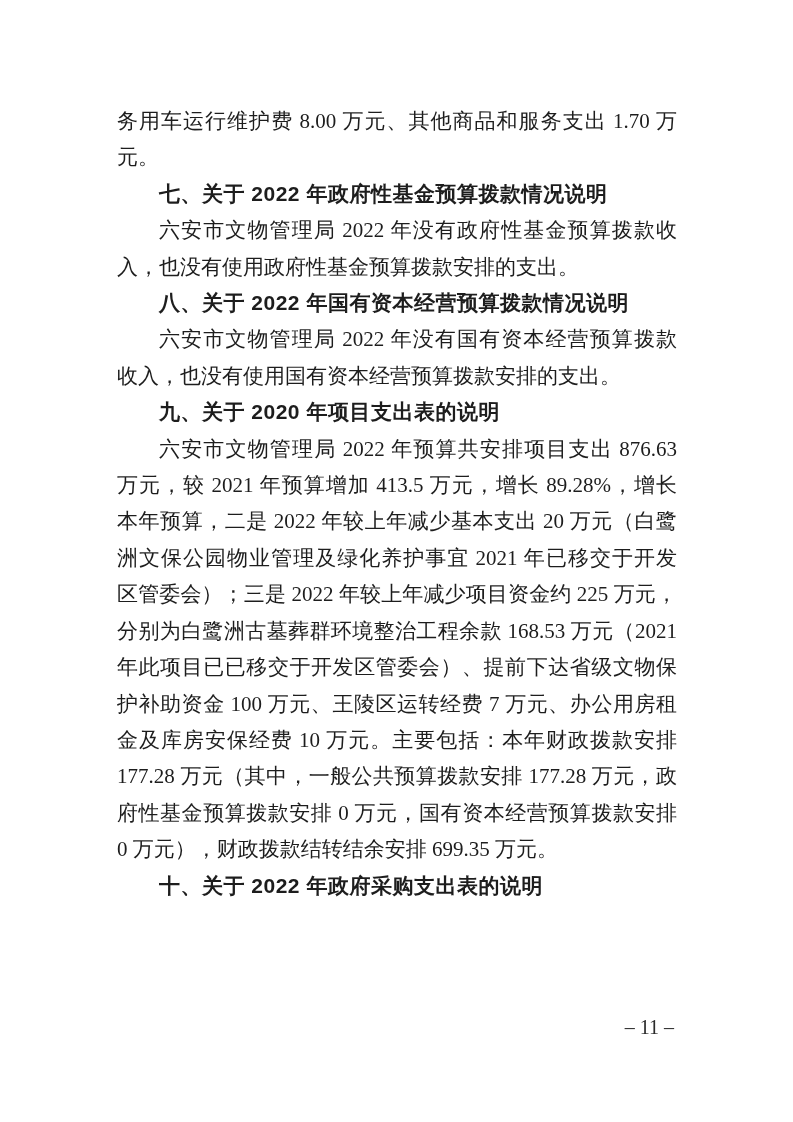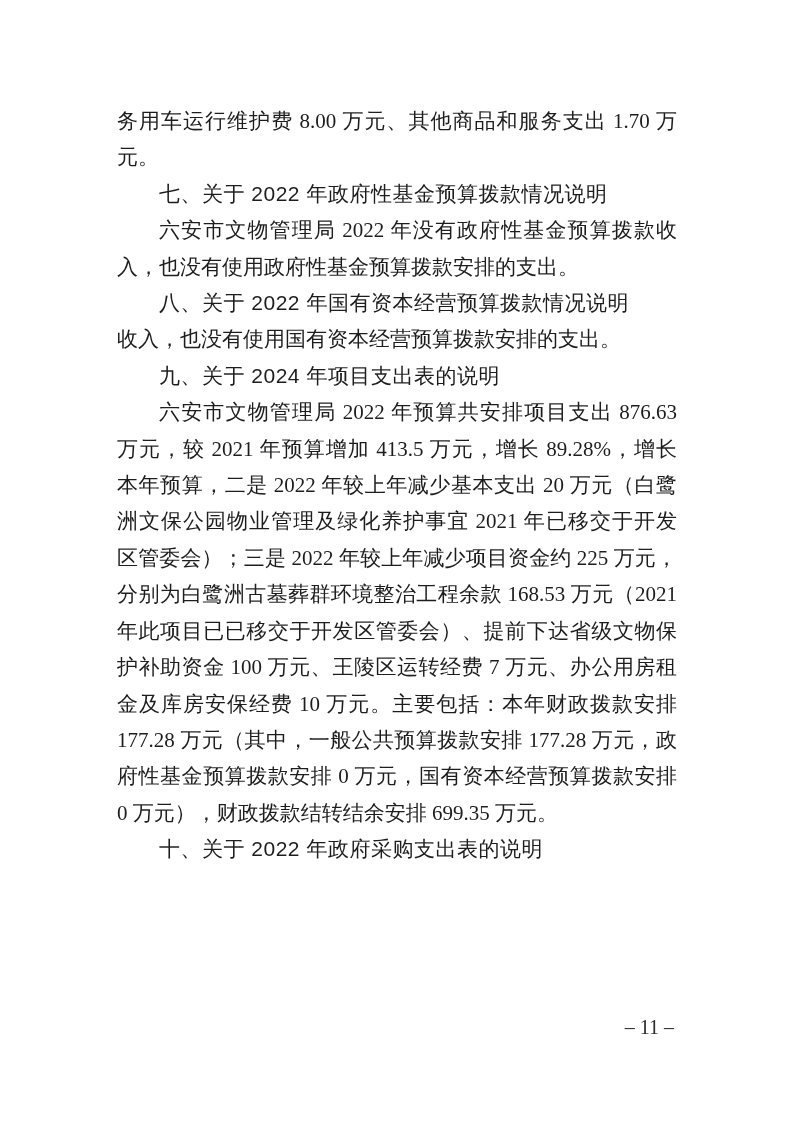--- a/index.html
+++ b/index.html
@@ -34,21 +34,21 @@
   }
   .line.last {
     text-align: left;
     text-align-last: left;
   }
   .para.indent .line.first {
     padding-left: 42px;
   }
   .heading {
     font-family: "Liberation Sans", "DejaVu Sans", sans-serif;
-    font-weight: 400;
+    font-weight: 700;
     padding-left: 42px;
     letter-spacing: 0.5px;
   }
   .page-number {
     position: absolute;
     top: 1012px;
     right: 119px;
     font-size: 20px;
     line-height: 30px;
     color: #2a2a2a;
@@ -64,23 +64,24 @@
         <div class="line first">务用车运行维护费 8.00 万元、其他商品和服务支出 1.70 万</div>
         <div class="line last">元。</div>
       </div>
       <div class="heading">七、关于 2022 年政府性基金预算拨款情况说明</div>
       <div class="para indent">
         <div class="line first">六安市文物管理局 2022 年没有政府性基金预算拨款收</div>
         <div class="line last">入，也没有使用政府性基金预算拨款安排的支出。</div>
       </div>
       <div class="heading">八、关于 2022 年国有资本经营预算拨款情况说明</div>
       <div class="para indent">
+        <div class="line first">六安市文物管理局 2022 年没有国有资本经营预算拨款</div>
         <div class="line last">收入，也没有使用国有资本经营预算拨款安排的支出。</div>
       </div>
-      <div class="heading">九、关于 2024 年项目支出表的说明</div>
+      <div class="heading">九、关于 2020 年项目支出表的说明</div>
       <div class="para indent">
         <div class="line first">六安市文物管理局 2022 年预算共安排项目支出 876.63</div>
         <div class="line">万元，较 2021 年预算增加 413.5 万元，增长 89.28%，增长</div>
         <div class="line">本年预算，二是 2022 年较上年减少基本支出 20 万元（白鹭</div>
         <div class="line">洲文保公园物业管理及绿化养护事宜 2021 年已移交于开发</div>
         <div class="line">区管委会）；三是 2022 年较上年减少项目资金约 225 万元，</div>
         <div class="line">分别为白鹭洲古墓葬群环境整治工程余款 168.53 万元（2021</div>
         <div class="line">年此项目已已移交于开发区管委会）、提前下达省级文物保</div>
         <div class="line">护补助资金 100 万元、王陵区运转经费 7 万元、办公用房租</div>
         <div class="line">金及库房安保经费 10 万元。主要包括：本年财政拨款安排</div>

